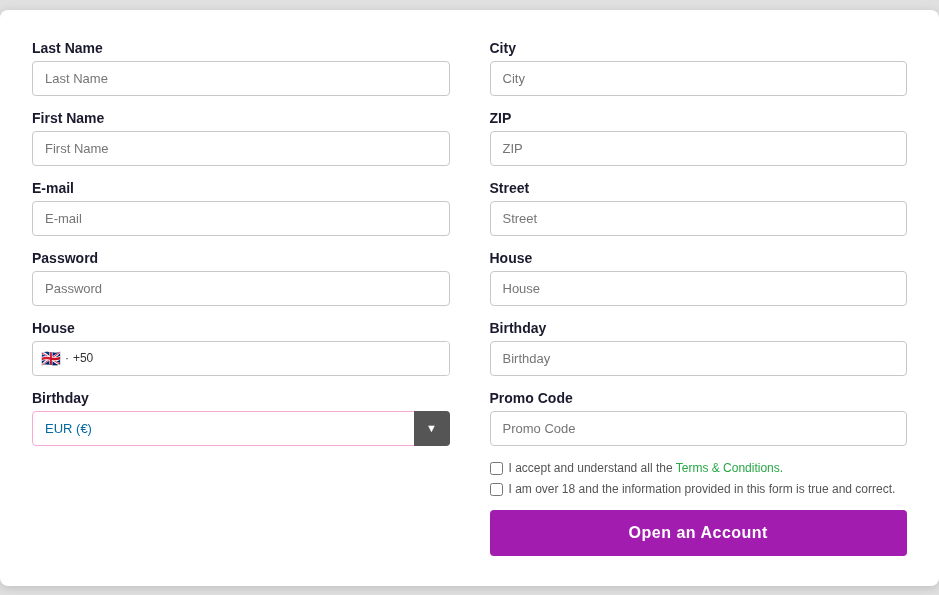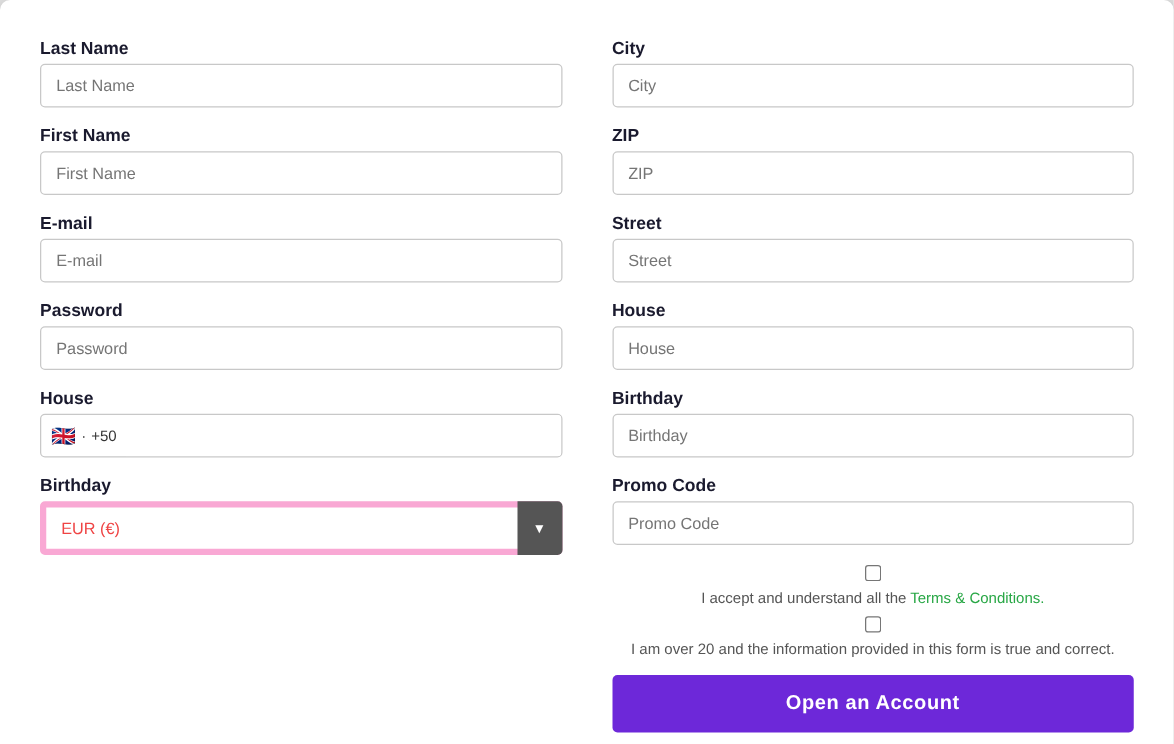--- a/index.html
+++ b/index.html
@@ -84,24 +84,24 @@
       outline: none;
     }
 
     .currency-wrapper {
       position: relative;
     }
 
     .currency-select {
       width: 100%;
       padding: 9px 12px;
-      border: 5px solid #f9a8d4;
+      border: 1px solid #f9a8d4;
       border-radius: 4px;
       font-size: 13px;
-      color: #ef4444;
+      color: #0369a1;
       appearance: none;
       background: #fff;
       outline: none;
       cursor: pointer;
     }
 
     .currency-arrow {
       position: absolute;
       right: 0;
       top: 0;
@@ -120,42 +120,41 @@
       color: white;
       font-size: 11px;
     }
 
     .checkbox-group {
       margin-top: 4px;
     }
 
     .checkbox-row {
       display: flex;
-      align-items: center;
+      align-items: flex-end;
       gap: 6px;
       margin-bottom: 6px;
       font-size: 12px;
       color: #555;
-      flex-direction: column;
     }
 
     .checkbox-row input[type="checkbox"] {
       margin-top: 2px;
       flex-shrink: 0;
     }
 
     .terms-link {
       color: #28a745;
       text-decoration: none;
     }
 
     .submit-btn {
       width: 100%;
       padding: 14px;
-      background: #6d28d9;
+      background: #a21caf;
       color: #fff;
       font-weight: bold;
       font-size: 16px;
       border: none;
       border-radius: 4px;
       cursor: pointer;
       margin-top: 8px;
       letter-spacing: 0.5px;
     }
 
@@ -252,21 +251,21 @@
 
       <div class="checkbox-group">
         <div class="checkbox-row">
           <input type="checkbox" style="">
           <span>
             <span>I accept and understand all the </span><a href="#" class="terms-link">Terms &amp; Conditions.</a>
           </span>
         </div>
         <div class="checkbox-row">
           <input type="checkbox" style="">
-          <span>I am over 20 and the information provided in this form is true and correct.</span>
+          <span>I am over 18 and the information provided in this form is true and correct.</span>
         </div>
       </div>
 
       <button class="submit-btn">Open an Account</button>
 
     </div>
 
   </div>
 </div>
 

